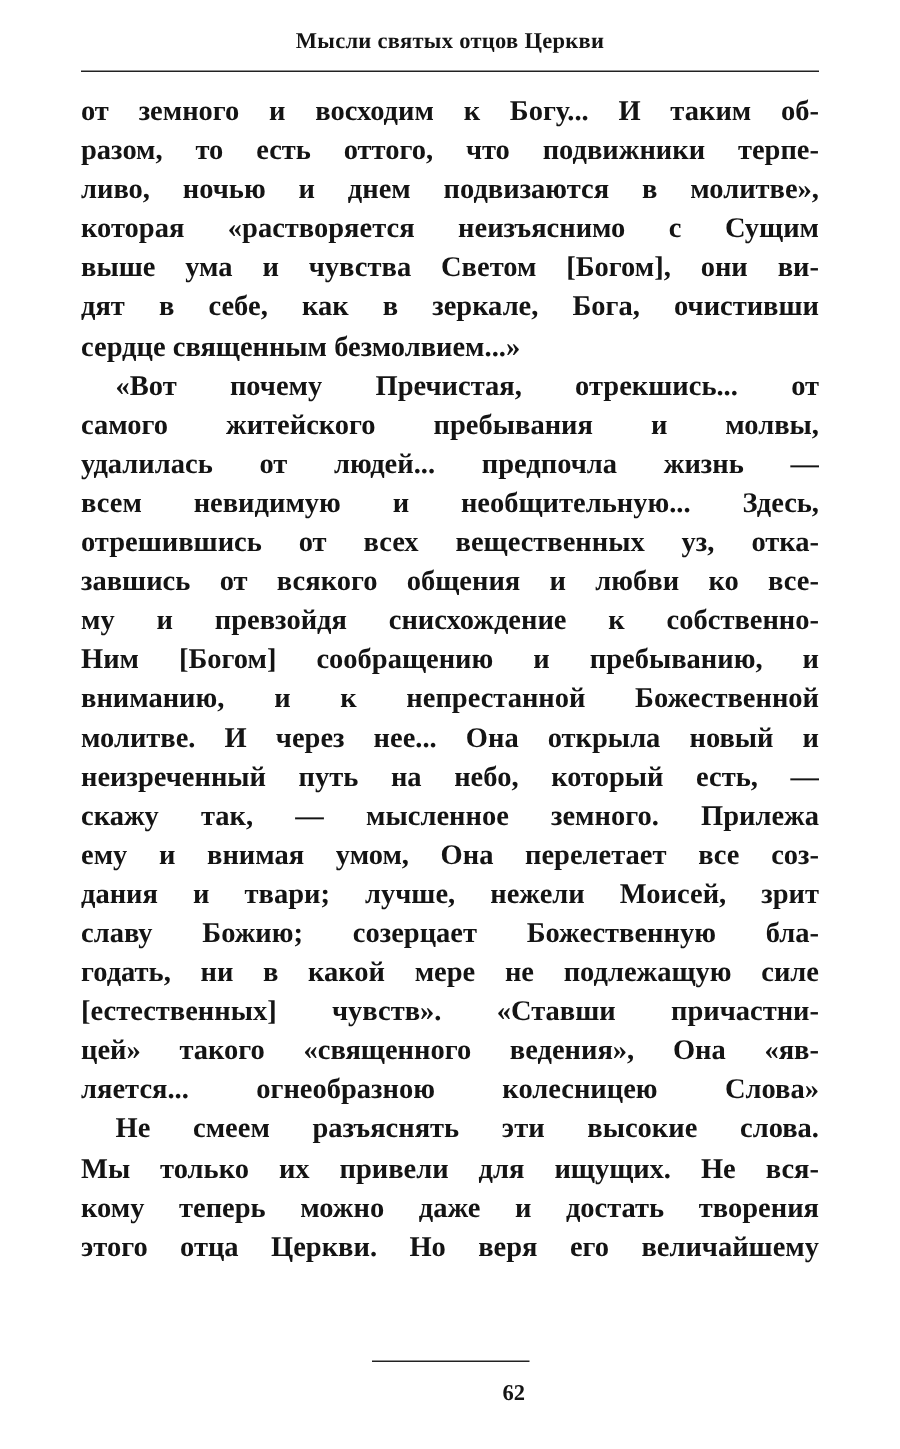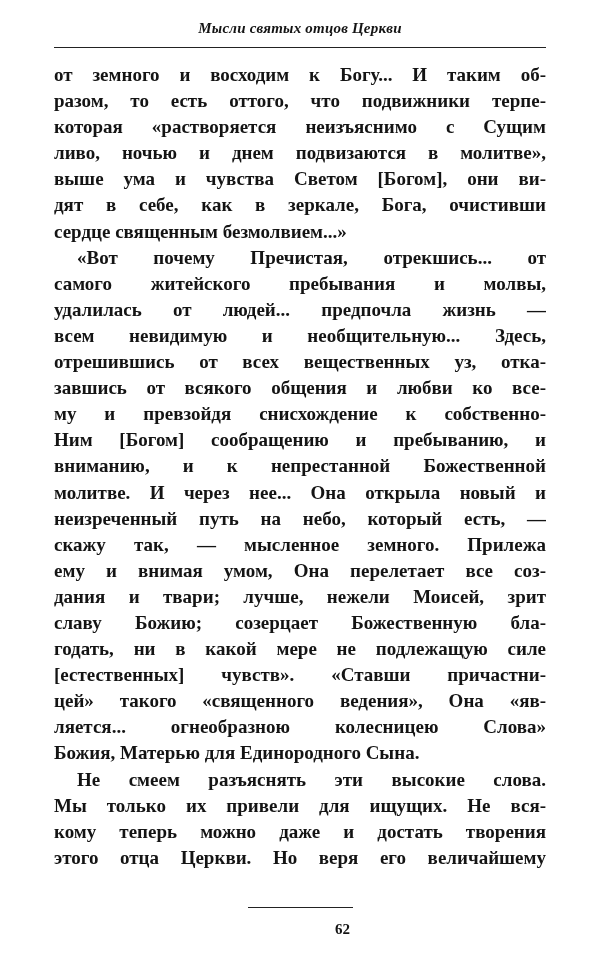--- a/index.html
+++ b/index.html
@@ -14,21 +14,20 @@
     overflow: hidden;
     color: #141414;
     font-family: "Liberation Serif", "DejaVu Serif", serif;
   }
   .running-head {
     position: absolute;
     left: 54px;
     width: 492px;
     top: 18px;
     text-align: center;
-    font-style: italic;
     font-weight: bold;
     font-size: 15px;
     letter-spacing: 0.2px;
     line-height: 20px;
   }
   .head-rule {
     position: absolute;
     left: 54px;
     width: 492px;
     top: 47px;
@@ -85,22 +84,22 @@
 </head>
 <body>
 
 <div class="running-head">Мысли святых отцов Церкви</div>
 <div class="head-rule"></div>
 
 <div class="body-text">
   <p class="para">
     <span class="line">от земного и восходим к Богу... И таким об-</span>
     <span class="line">разом, то есть оттого, что подвижники терпе-</span>
+    <span class="line">ливо, ночью и днем подвизаются в молитве»,</span>
     <span class="line">которая «растворяется неизъяснимо с Сущим</span>
-    <span class="line">ливо, ночью и днем подвизаются в молитве»,</span>
     <span class="line">выше ума и чувства Светом [Богом], они ви-</span>
     <span class="line">дят в себе, как в зеркале, Бога, очистивши</span>
     <span class="line last">сердце священным безмолвием...»</span>
   </p>
   <p class="para">
     <span class="line first">«Вот почему Пречистая, отрекшись... от</span>
     <span class="line">самого житейского пребывания и молвы,</span>
     <span class="line">удалилась от людей... предпочла жизнь —</span>
     <span class="line">всем невидимую и необщительную... Здесь,</span>
     <span class="line">отрешившись от всех вещественных уз, отка-</span>
@@ -111,21 +110,20 @@
     <span class="line">молитве. И через нее... Она открыла новый и</span>
     <span class="line">неизреченный путь на небо, который есть, —</span>
     <span class="line">скажу так, — мысленное земного. Прилежа</span>
     <span class="line">ему и внимая умом, Она перелетает все соз-</span>
     <span class="line">дания и твари; лучше, нежели Моисей, зрит</span>
     <span class="line">славу Божию; созерцает Божественную бла-</span>
     <span class="line">годать, ни в какой мере не подлежащую силе</span>
     <span class="line">[естественных] чувств». «Ставши причастни-</span>
     <span class="line">цей» такого «священного ведения», Она «яв-</span>
     <span class="line">ляется... огнеобразною колесницею Слова»</span>
-    <span class="line last">Божия, Матерью для Единородного Сына.</span>
   </p>
   <p class="para">
     <span class="line first">Не смеем разъяснять эти высокие слова.</span>
     <span class="line">Мы только их привели для ищущих. Не вся-</span>
     <span class="line">кому теперь можно даже и достать творения</span>
     <span class="line">этого отца Церкви. Но веря его величайшему</span>
   </p>
 </div>
 
 <div class="foot-rule"></div>

